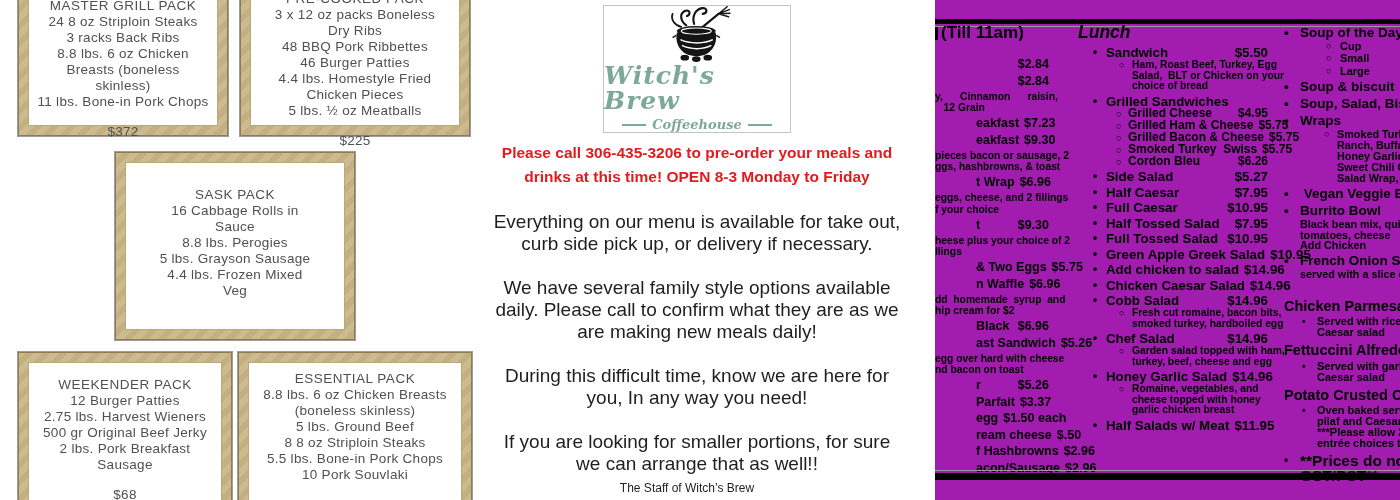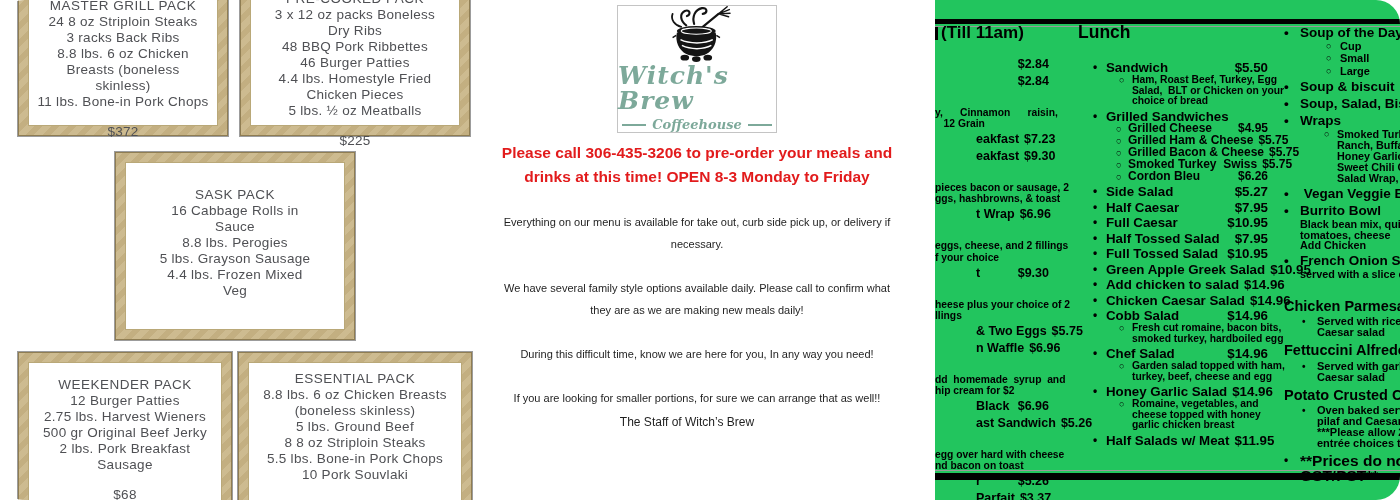--- a/index.html
+++ b/index.html
@@ -1,17 +1,17 @@
 <!DOCTYPE html>
 <html><head>
 <meta charset="utf-8">
 <style>
   html,body{margin:0;padding:0;background:#fff;}
   .canvas{position:relative;width:1400px;height:500px;background:#fff;overflow:hidden;
-          font-family:"Liberation Sans",sans-serif;border-radius:24px;}
+          font-family:"Liberation Sans",sans-serif;}
 
   
   .pack{position:absolute;box-sizing:border-box;padding:11px;
         background:repeating-linear-gradient(135deg,#cdbb90 0 6px,#c3af81 6px 12px);
         box-shadow:0 0 0 1px #9c9c9c, inset 0 0 0 1px #8f7d52;}
   .pack-inner{background:#fff;height:100%;box-sizing:border-box;
               box-shadow:0 0 0 1px #b9a878;}
   .pack-content{text-align:center;color:#4f5054;font-size:13.5px;line-height:16px;
                 letter-spacing:.3px;}
   .pack0{left:18px;top:-36px;width:210px;height:172px;}
@@ -22,58 +22,58 @@
   .pack0 .pack-content{padding-top:23px;}
   .pack1 .pack-content{padding-top:6px;}
   .pack2 .pack-content{padding-top:24px;}
   .pack3 .pack-content{padding-top:14px;}
   .pack4 .pack-content{padding-top:8px;}
   .pack-title{letter-spacing:.5px;}
   .pack-price{margin-top:14px;}
 
   
   .center{position:absolute;left:487px;top:0;width:420px;color:#1f1f1f;}
-  .logo-box{width:160px;height:128px;margin:5px auto 0;border:1px solid #c4c4c4;
+  .logo-box{width:188px;height:128px;margin:5px auto 0;border:1px solid #c4c4c4;
             background:#fff;display:flex;flex-direction:column;align-items:center;
             justify-content:center;box-sizing:border-box;}
   .brand{font-family:"DejaVu Serif",serif;font-style:italic;font-weight:bold;
          font-size:25px;color:#7da99a;line-height:1;margin-top:-4px;letter-spacing:1px;}
   .tagline{display:flex;align-items:center;gap:6px;color:#7da99a;
            font-family:"DejaVu Serif",serif;font-style:italic;font-weight:bold;
            font-size:13px;margin-top:4px;}
   .dash{width:24px;height:2px;background:#7da99a;}
   .notice{color:#e21b1c;font-weight:bold;font-size:15.5px;line-height:24px;
           text-align:center;margin:8px 0 0;}
-  .para{font-size:11px;line-height:22px;text-align:center;margin:22px 6px 0;}
+  .para{font-size:19px;line-height:22px;text-align:center;margin:22px 6px 0;}
   .signoff{font-size:12px;text-align:center;margin:6px 20px 0 0;}
 
   
-  .menu-right{position:absolute;left:935px;top:0;width:465px;height:500px;background:#22c55e;
+  .menu-right{position:absolute;left:935px;top:0;width:465px;height:500px;background:#a21caf;
               overflow:hidden;font-weight:bold;color:#000;}
   .rule{position:absolute;left:0;right:0;background:#000;}
   .rule-top-black{top:19px;height:5px;}
   .rule-top-gray{top:26px;height:1px;background:#9a9a9a;}
   .rule-bottom-gray{top:470px;height:1px;background:#9a9a9a;}
   .rule-bottom-black{top:473px;height:7px;}
 
   .colA{position:absolute;left:0;top:23px;width:114px;}
   .colB{position:absolute;left:143px;top:22px;width:190px;}
   .colC{position:absolute;left:343px;top:22px;width:122px;}
   .menu-h{font-size:17px;line-height:20px;margin:0 0 15px;display:flex;align-items:center;font-weight:bold;}
-  .colB .menu-h{font-size:17.5px;margin:0 0 19px;}
+  .colB .menu-h{font-size:17.5px;margin:0 0 4px;font-style:italic;}
   .cutbar{width:3px;height:13px;background:#000;margin-right:3px;flex:none;}
 
   .mrow .dl{white-space:pre;}
   .bu{flex:none;}
   .lb{white-space:pre;}
   .pr{margin-left:auto;white-space:pre;padding-left:5px;}
 
   .rA-item,.rA-price{display:flex;align-items:baseline;font-size:12.5px;line-height:13px;margin-top:3.5px;}
   .rA-item .lb{flex:1;padding-left:41px;}
-  .rA-desc{font-size:10.3px;line-height:11.5px;margin-top:19px;}
+  .rA-desc{font-size:10.3px;line-height:11.5px;margin-top:3px;}
 
   .rB-item{display:flex;font-size:13.3px;line-height:13px;margin-top:2.5px;padding-left:15px;}
   .rB-item .bu{width:13px;font-size:12px;}
   .rB-sub{display:flex;font-size:12px;line-height:11.5px;margin-top:.5px;padding-left:38px;}
   .rB-sub .bu{width:12px;font-size:9.5px;}
   .rB-subdesc{display:flex;font-size:10.3px;line-height:10.7px;margin-top:1px;padding-left:41px;}
   .rB-subdesc .bu{width:13px;font-size:9px;}
 
   .rC-item{display:flex;font-size:13.5px;line-height:13.5px;margin-top:3.5px;padding-left:6px;white-space:pre;}
   .rC-item .bu{width:16px;}

